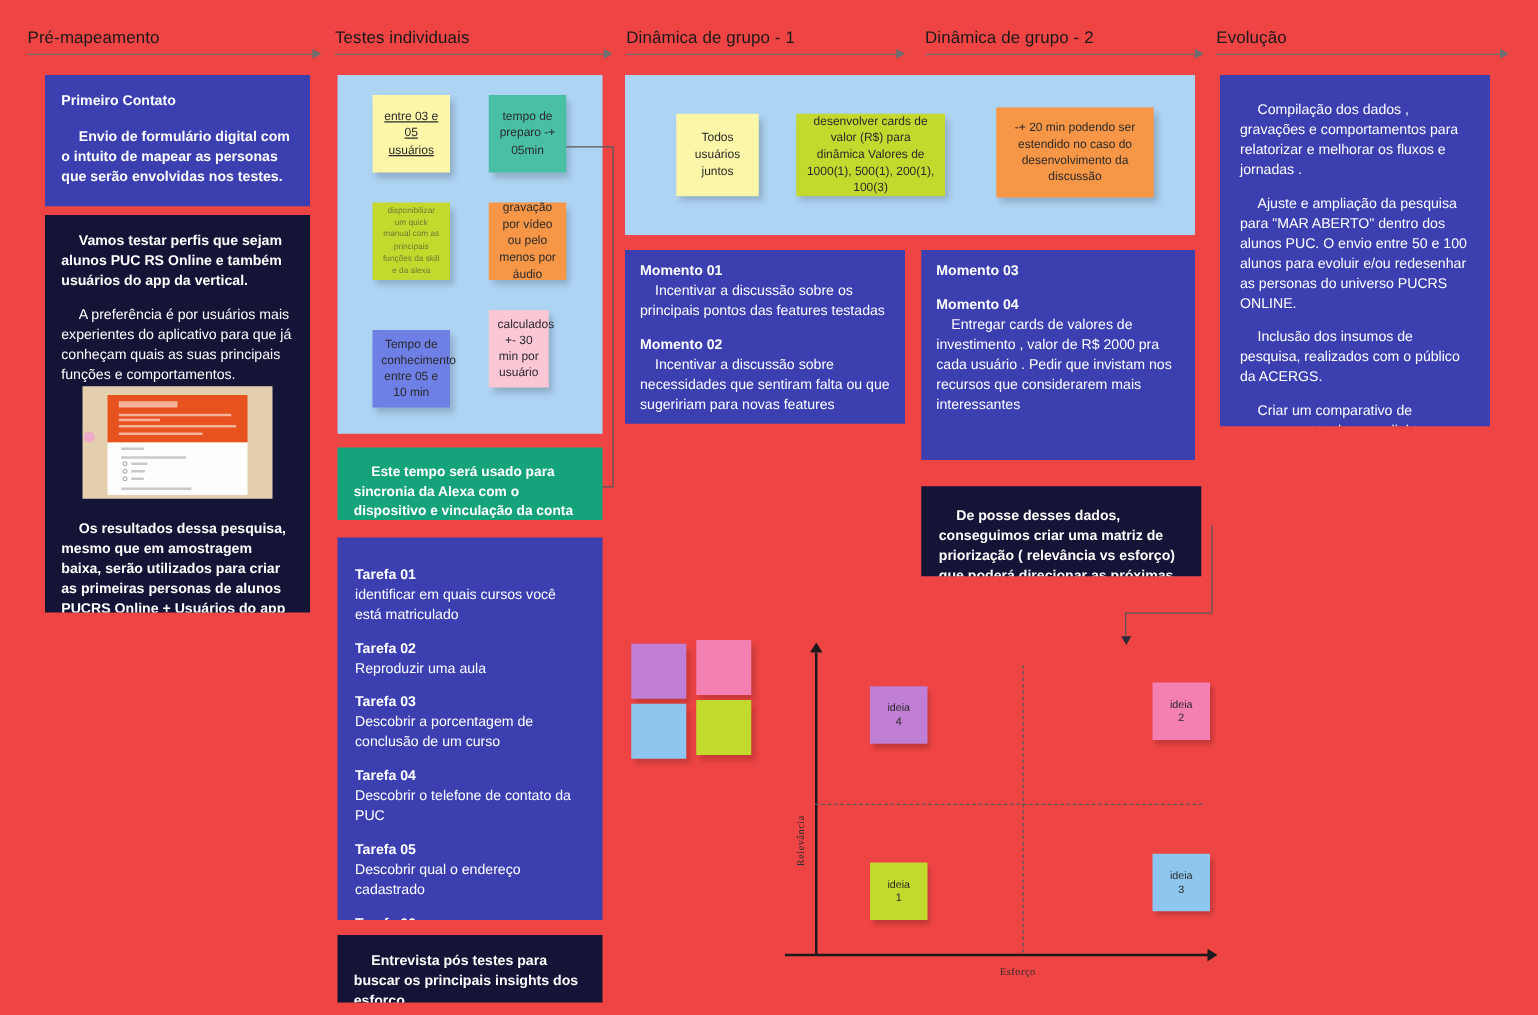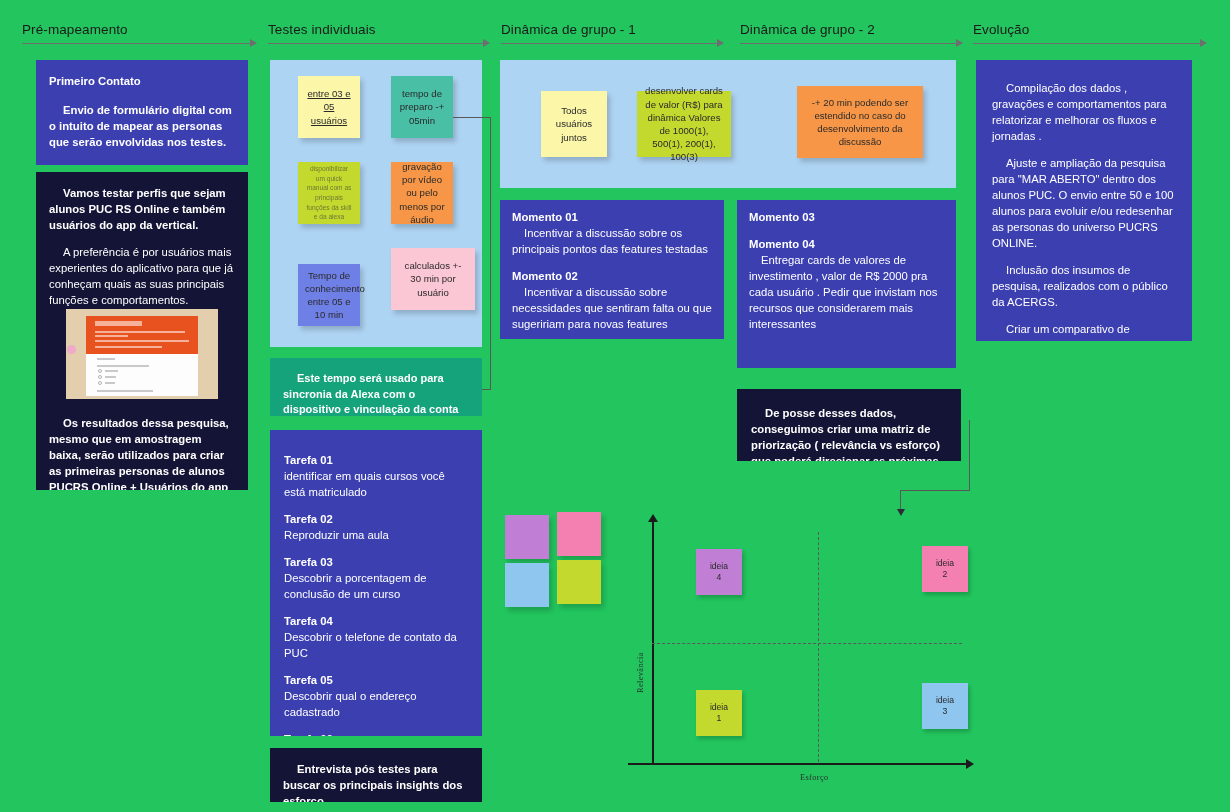--- a/index.html
+++ b/index.html
@@ -5,21 +5,21 @@
   * { box-sizing: border-box; }
   html, body {
     margin: 0; padding: 0;
     background: #ffffff;
     font-family: "Liberation Sans", sans-serif;
   }
   #board {
     position: relative;
     width: 1230px;
     height: 812px;
-    background: #22c55e;
+    background: #ef4444;
     overflow: hidden;
   }
 
   
   .phase-title {
     position: absolute;
     font-size: 13.5px;
     color: #1a1a1a;
     font-weight: 400;
     letter-spacing: .1px;
@@ -222,21 +222,21 @@
   </div>
   <div class="note tiny" style="left:298px; top:162px; width:62px; height:62px; background:#c4d92e;">
     <span>disponibilizar um quick manual com as principais funções da skill e da alexa</span>
   </div>
   <div class="note" style="left:391px; top:162px; width:62px; height:62px; background:#f79646;">
     <span>gravação por vídeo ou pelo menos por áudio</span>
   </div>
   <div class="note" style="left:298px; top:264px; width:62px; height:62px; background:#6e7fe6;">
     <span>Tempo de conhecimento entre 05 e 10 min</span>
   </div>
-  <div class="note" style="left:391px; top:248px; width:84px; height:62px; background:#fbc7d4;">
+  <div class="note" style="left:391px; top:248px; width:48px; height:62px; background:#fbc7d4;">
     <span>calculados +- 30 min por usuário</span>
   </div>
 
   <div class="conn" style="left:453px; top:117px; width:38px; height:1px;"></div>
   <div class="conn" style="left:490px; top:117px; width:1px; height:272px;"></div>
   <div class="conn" style="left:479px; top:389px; width:12px; height:1px;"></div>
   <div class="conn-arrow-left" style="left:473px; top:386px;"></div>
 
   <div class="card teal" style="left:270px; top:358px; width:212px; height:58px; font-size:11px;">
     <p class="ind">Este tempo será usado para sincronia da Alexa com o dispositivo e vinculação da conta PUC</p>
@@ -271,21 +271,21 @@
 
   <div class="card navy bold" style="left:270px; top:748px; width:212px; height:54px;">
     <p class="ind">Entrevista pós testes para buscar os principais insights dos esforço</p>
   </div>
 
   <div class="panel" style="left:500px; top:60px; width:456px; height:128px;"></div>
 
   <div class="note" style="left:541px; top:91px; width:66px; height:66px; background:#fbf6a8;">
     <span>Todos usuários juntos</span>
   </div>
-  <div class="note" style="left:637px; top:91px; width:94px; height:66px; background:#c4d92e;">
+  <div class="note" style="left:637px; top:91px; width:119px; height:66px; background:#c4d92e;">
     <span>desenvolver cards de valor (R$) para dinâmica Valores de 1000(1), 500(1), 200(1), 100(3)</span>
   </div>
   <div class="note" style="left:797px; top:86px; width:126px; height:72px; background:#f79646;">
     <span>-+ 20 min podendo ser estendido no caso do desenvolvimento da discussão</span>
   </div>
 
   <div class="card indigo" style="left:500px; top:200px; width:224px; height:139px; padding:9px 12px;">
     <p>
       <span class="hd">Momento 01</span>
       <span class="bd">Incentivar a discussão sobre os principais pontos das features testadas</span>

